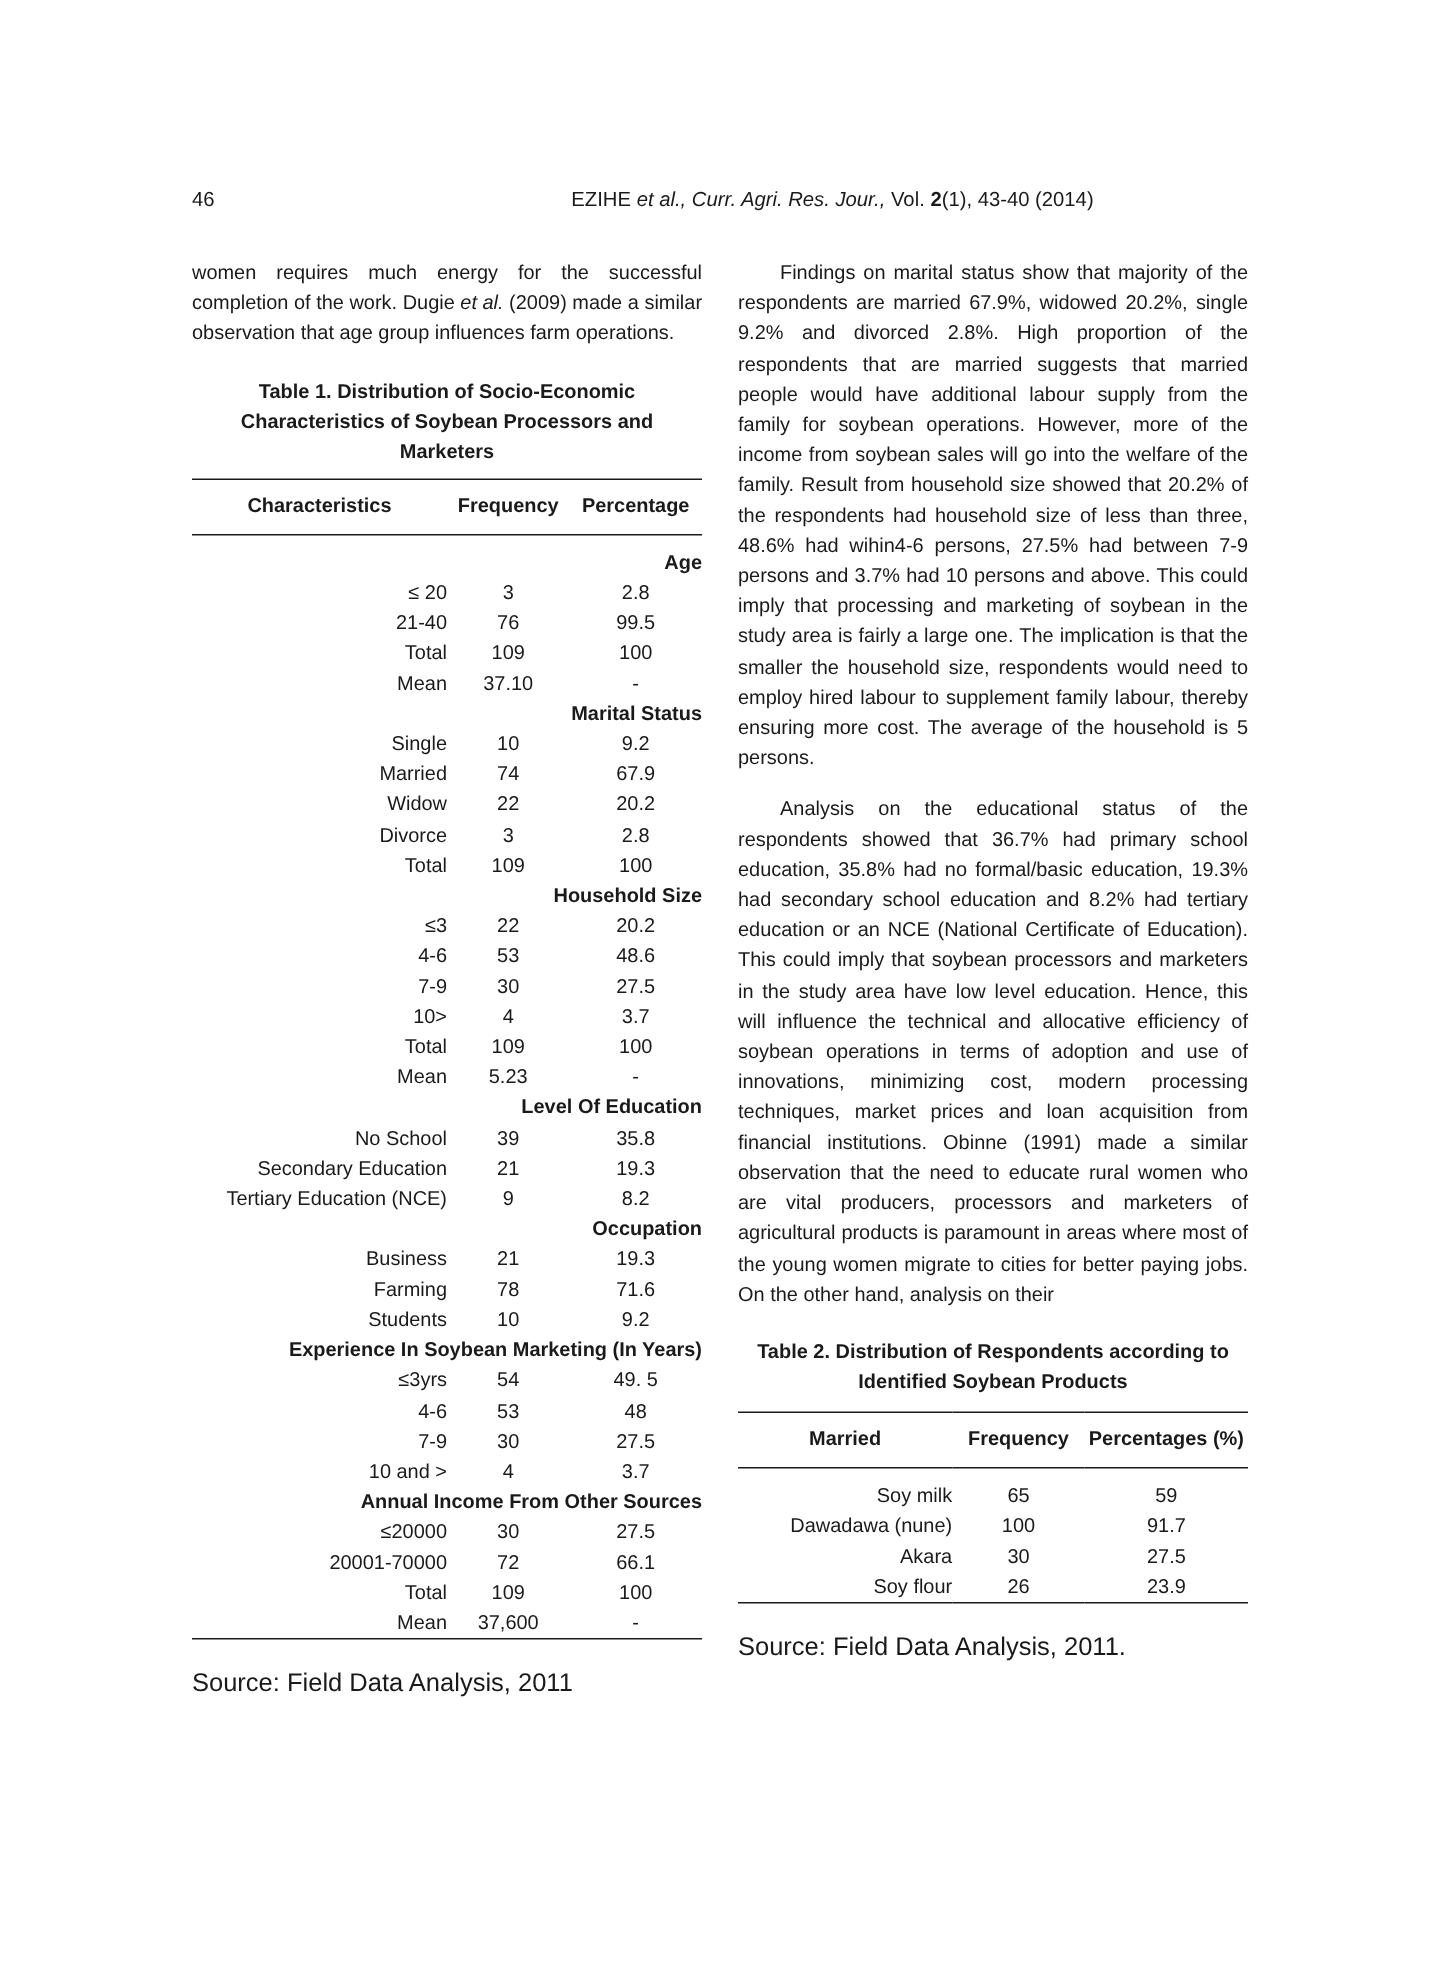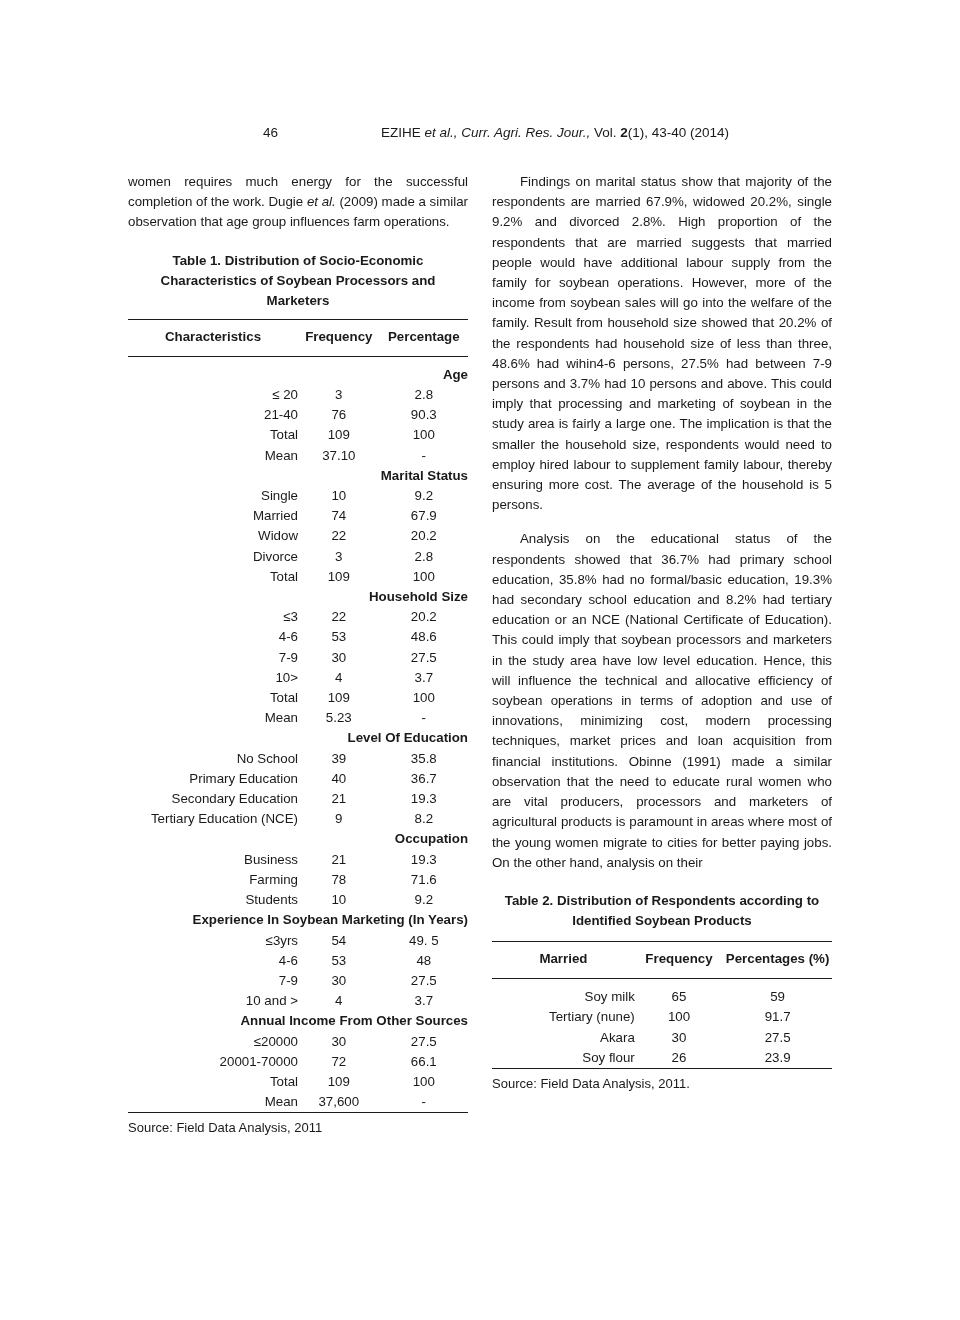--- a/index.html
+++ b/index.html
@@ -25,21 +25,21 @@
     position: absolute;
     left: 128px;
     top: 125px;
     width: 704px;
     font-size: 13.5px;
     display: flex;
     align-items: baseline;
   }
   .header .pageno {
     width: 150px;
-    text-align: right;
+    text-align: left;
   }
   .header .runhead {
     flex: 1;
     text-align: center;
     white-space: nowrap;
   }
   .header .runhead i { font-style: italic; }
   .header .runhead b { font-weight: bold; }
 
   .col {
@@ -103,23 +103,23 @@
   td.c-label { text-align: right; }
   td.c-freq { text-align: center; }
   td.c-pct { text-align: center; }
   tr.group td {
     font-weight: bold;
     padding-top: 0px;
   }
   tr.spacer td { height: 8px; line-height: 8px; font-size: 0; }
 
   .source {
-    font-size: 13px;
+    font-size: 17px;
     line-height: 20px;
-    margin-top: 5px;
+    margin-top: 19px;
   }
 
   
   table.data2 thead tr.head-row th.c-label { width: 42%; }
   table.data2 thead tr.head-row th.c-freq { width: 26%; text-align: center; }
   table.data2 thead tr.head-row th.c-pct { width: 32%; text-align: center; }
 </style>
 </head>
 <body>
 
@@ -152,21 +152,21 @@
             <td colspan="3" class="c-label">Age</td>
           </tr>
           <tr>
             <td class="c-label">≤ 20</td>
             <td class="c-freq">3</td>
             <td class="c-pct">2.8</td>
           </tr>
           <tr>
             <td class="c-label">21-40</td>
             <td class="c-freq">76</td>
-            <td class="c-pct">90.3</td>
+            <td class="c-pct">99.5</td>
           </tr>
           <tr>
             <td class="c-label">Total</td>
             <td class="c-freq">109</td>
             <td class="c-pct">100</td>
           </tr>
           <tr>
             <td class="c-label">Mean</td>
             <td class="c-freq">37.10</td>
             <td class="c-pct">-</td>
@@ -232,25 +232,20 @@
             <td class="c-freq">5.23</td>
             <td class="c-pct">-</td>
           </tr>
           <tr class="group">
             <td colspan="3" class="c-label">Level Of Education</td>
           </tr>
           <tr>
             <td class="c-label">No School</td>
             <td class="c-freq">39</td>
             <td class="c-pct">35.8</td>
-          </tr>
-          <tr>
-            <td class="c-label">Primary Education</td>
-            <td class="c-freq">40</td>
-            <td class="c-pct">36.7</td>
           </tr>
           <tr>
             <td class="c-label">Secondary Education</td>
             <td class="c-freq">21</td>
             <td class="c-pct">19.3</td>
           </tr>
           <tr>
             <td class="c-label">Tertiary Education (NCE)</td>
             <td class="c-freq">9</td>
             <td class="c-pct">8.2</td>
@@ -341,21 +336,21 @@
       <tbody id="table2-body">
           <tr class="spacer">
             <td colspan="3"></td>
           </tr>
           <tr>
             <td class="c-label">Soy milk</td>
             <td class="c-freq">65</td>
             <td class="c-pct">59</td>
           </tr>
           <tr>
-            <td class="c-label">Tertiary (nune)</td>
+            <td class="c-label">Dawadawa (nune)</td>
             <td class="c-freq">100</td>
             <td class="c-pct">91.7</td>
           </tr>
           <tr>
             <td class="c-label">Akara</td>
             <td class="c-freq">30</td>
             <td class="c-pct">27.5</td>
           </tr>
           <tr class="rule-bottom">
             <td class="c-label">Soy flour</td>

